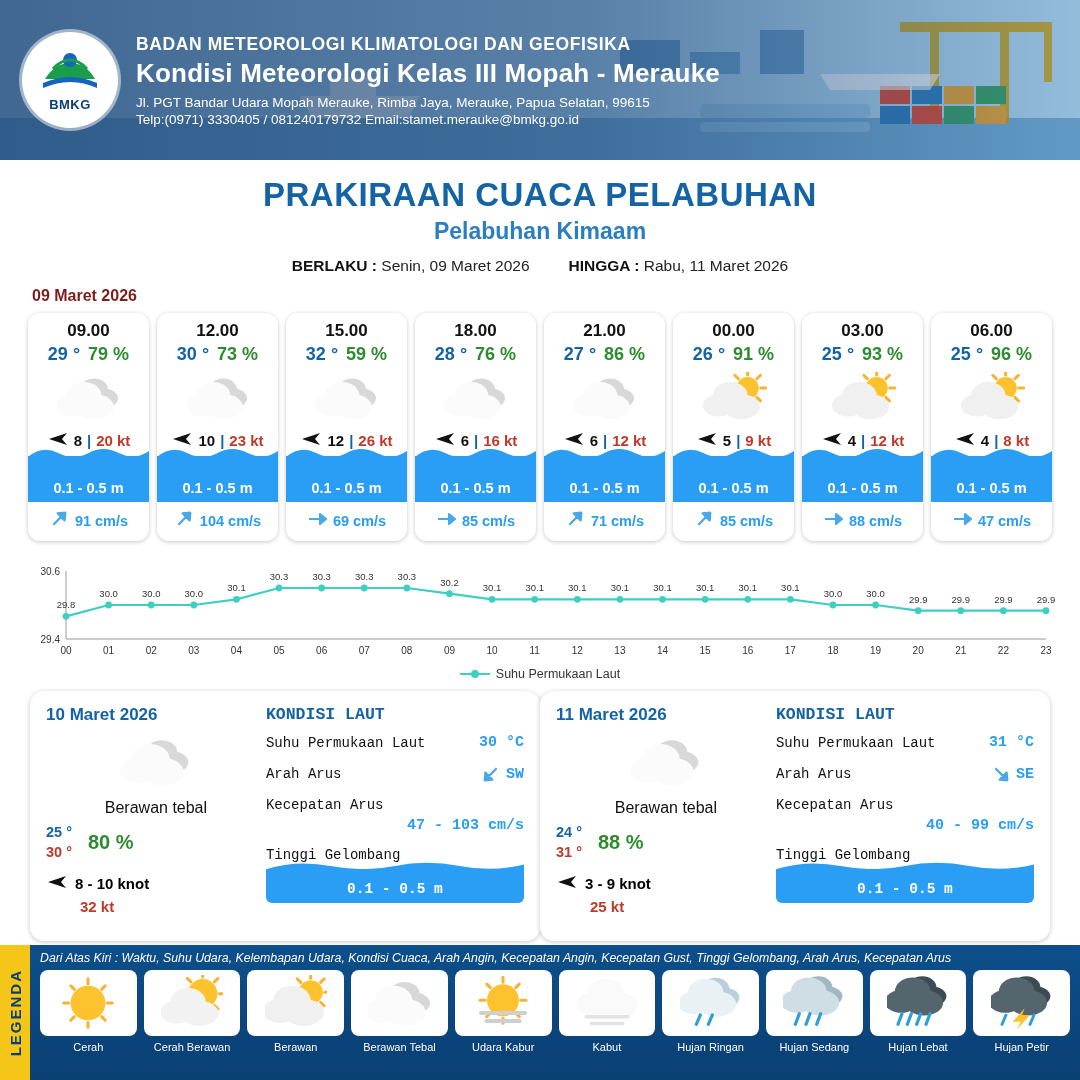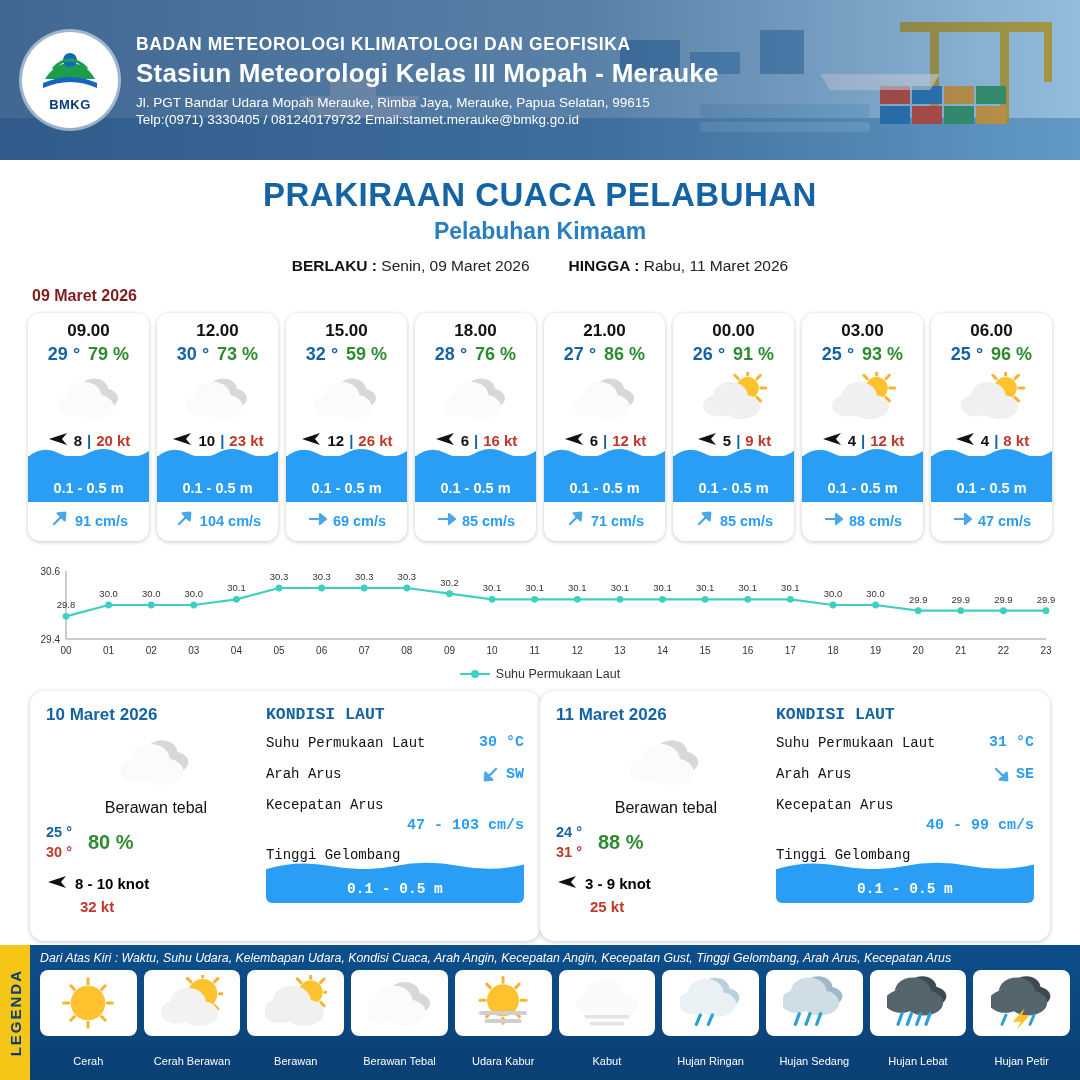--- a/index.html
+++ b/index.html
@@ -153,21 +153,21 @@
     font-weight:bold; font-size:15px; letter-spacing:2px;
   }
   .legend-body { flex:1; padding:6px 10px 4px; }
   .legend-note { color:#fff; font-size:12.3px; font-style:italic; margin-bottom:5px; }
   .legend-items { display:flex; gap:7px; }
   .leg-item { flex:1 1 0; text-align:center; }
   .leg-box {
     background:#fff; border-radius:8px; height:66px;
     display:flex; align-items:center; justify-content:center;
   }
-  .leg-cap { color:#fff; font-size:11px; margin-top:19px; }
+  .leg-cap { color:#fff; font-size:11px; margin-top:5px; }
 </style>
 </head>
 <body>
 
 <div class="header">
   <svg class="port-art" viewBox="0 0 1080 160" preserveAspectRatio="none">
     <rect x="0" y="0" width="1080" height="160" fill="#a9d3ef"></rect>
     <rect x="0" y="118" width="1080" height="42" fill="#6fa9d4"></rect>
     <g opacity=".55">
       <rect x="620" y="40" width="60" height="34" fill="#2f6fa8"></rect>
@@ -208,21 +208,21 @@
       <svg class="bmkg-mark" viewBox="0 0 62 46">
         <path d="M6 30 q10 -16 25 -16 q16 0 25 16 z" fill="#1a9e4b"></path>
         <path d="M4 34 q14 -6 27 -6 q14 0 27 6 l0 5 q-13 -6 -27 -6 q-13 0 -27 6 z" fill="#1565c0"></path>
         <circle cx="31" cy="11" r="7" fill="#1565c0"></circle>
         <path d="M14 20 q8 -9 17 -9 q9 0 17 9" stroke="#1a9e4b" stroke-width="3" fill="none"></path>
       </svg>
       <div class="bmkg-text">BMKG</div>
     </div>
     <div class="head-texts">
       <div class="head-l1">BADAN METEOROLOGI KLIMATOLOGI DAN GEOFISIKA</div>
-      <div class="head-l2">Stasiun Meteorologi Kelas III Mopah - Merauke</div>
+      <div class="head-l2">Kondisi Meteorologi Kelas III Mopah - Merauke</div>
       <div class="head-l3">Jl. PGT Bandar Udara Mopah Merauke, Rimba Jaya, Merauke, Papua Selatan, 99615</div>
       <div class="head-l4">Telp:(0971) 3330405 / 081240179732  Email:stamet.merauke@bmkg.go.id</div>
     </div>
   </div>
 </div>
 
 <div class="title-main">PRAKIRAAN CUACA PELABUHAN</div>
 <div class="title-sub">Pelabuhan Kimaam</div>
 <div class="validity">
   <div>

